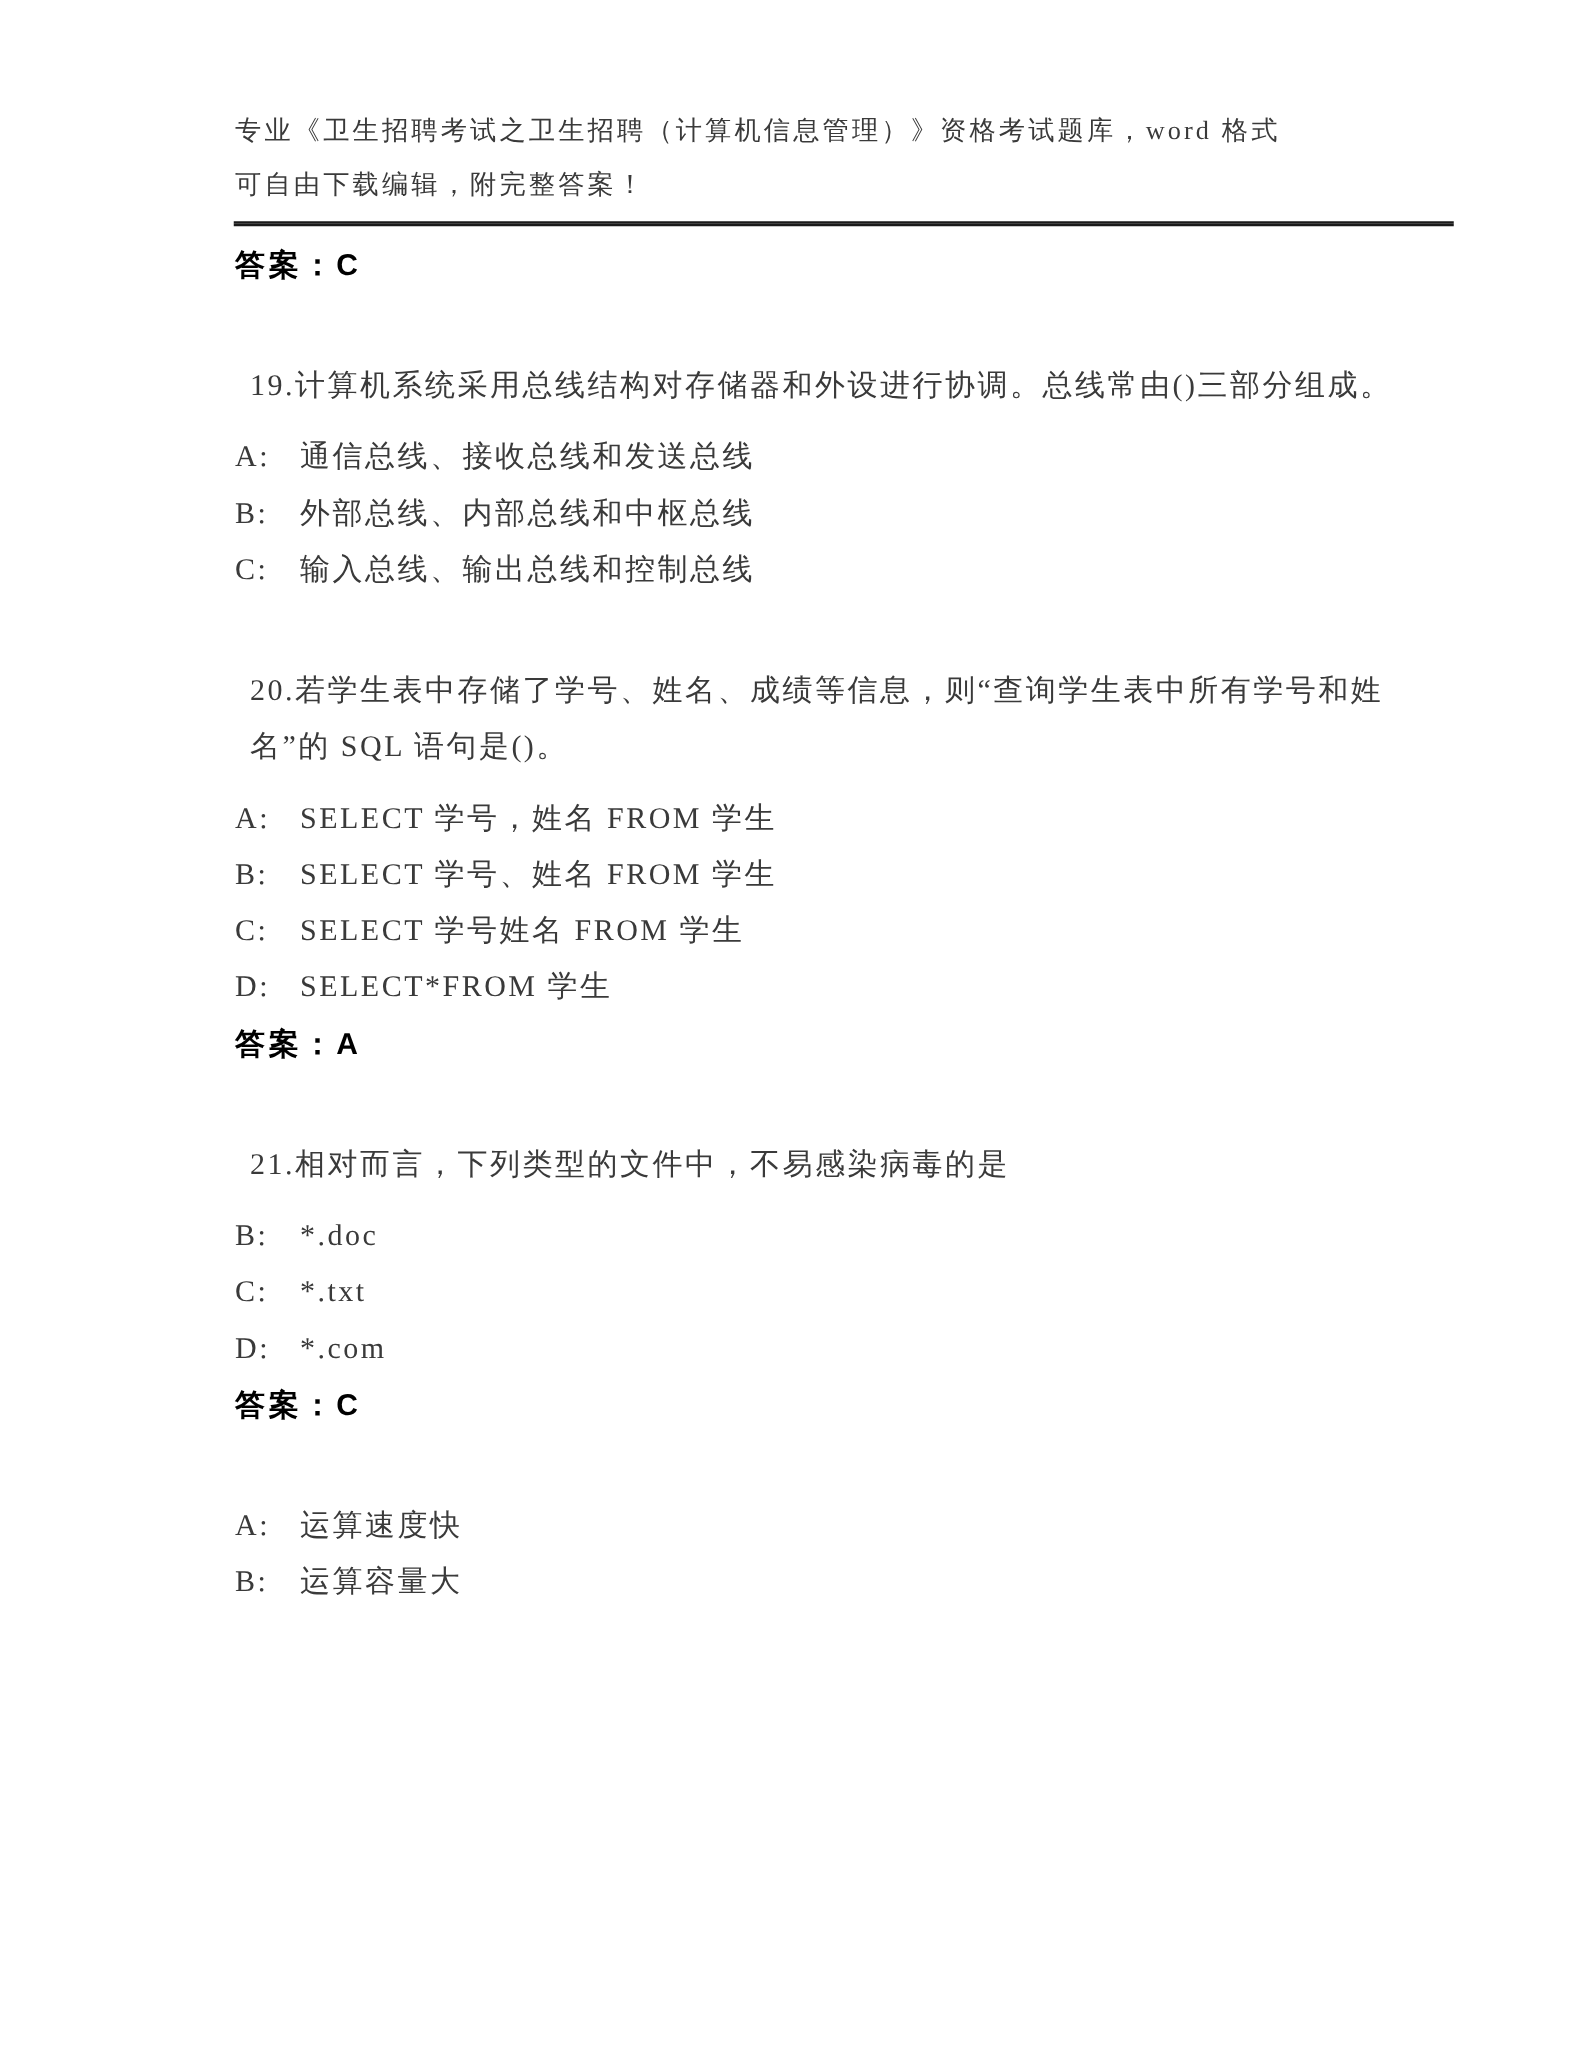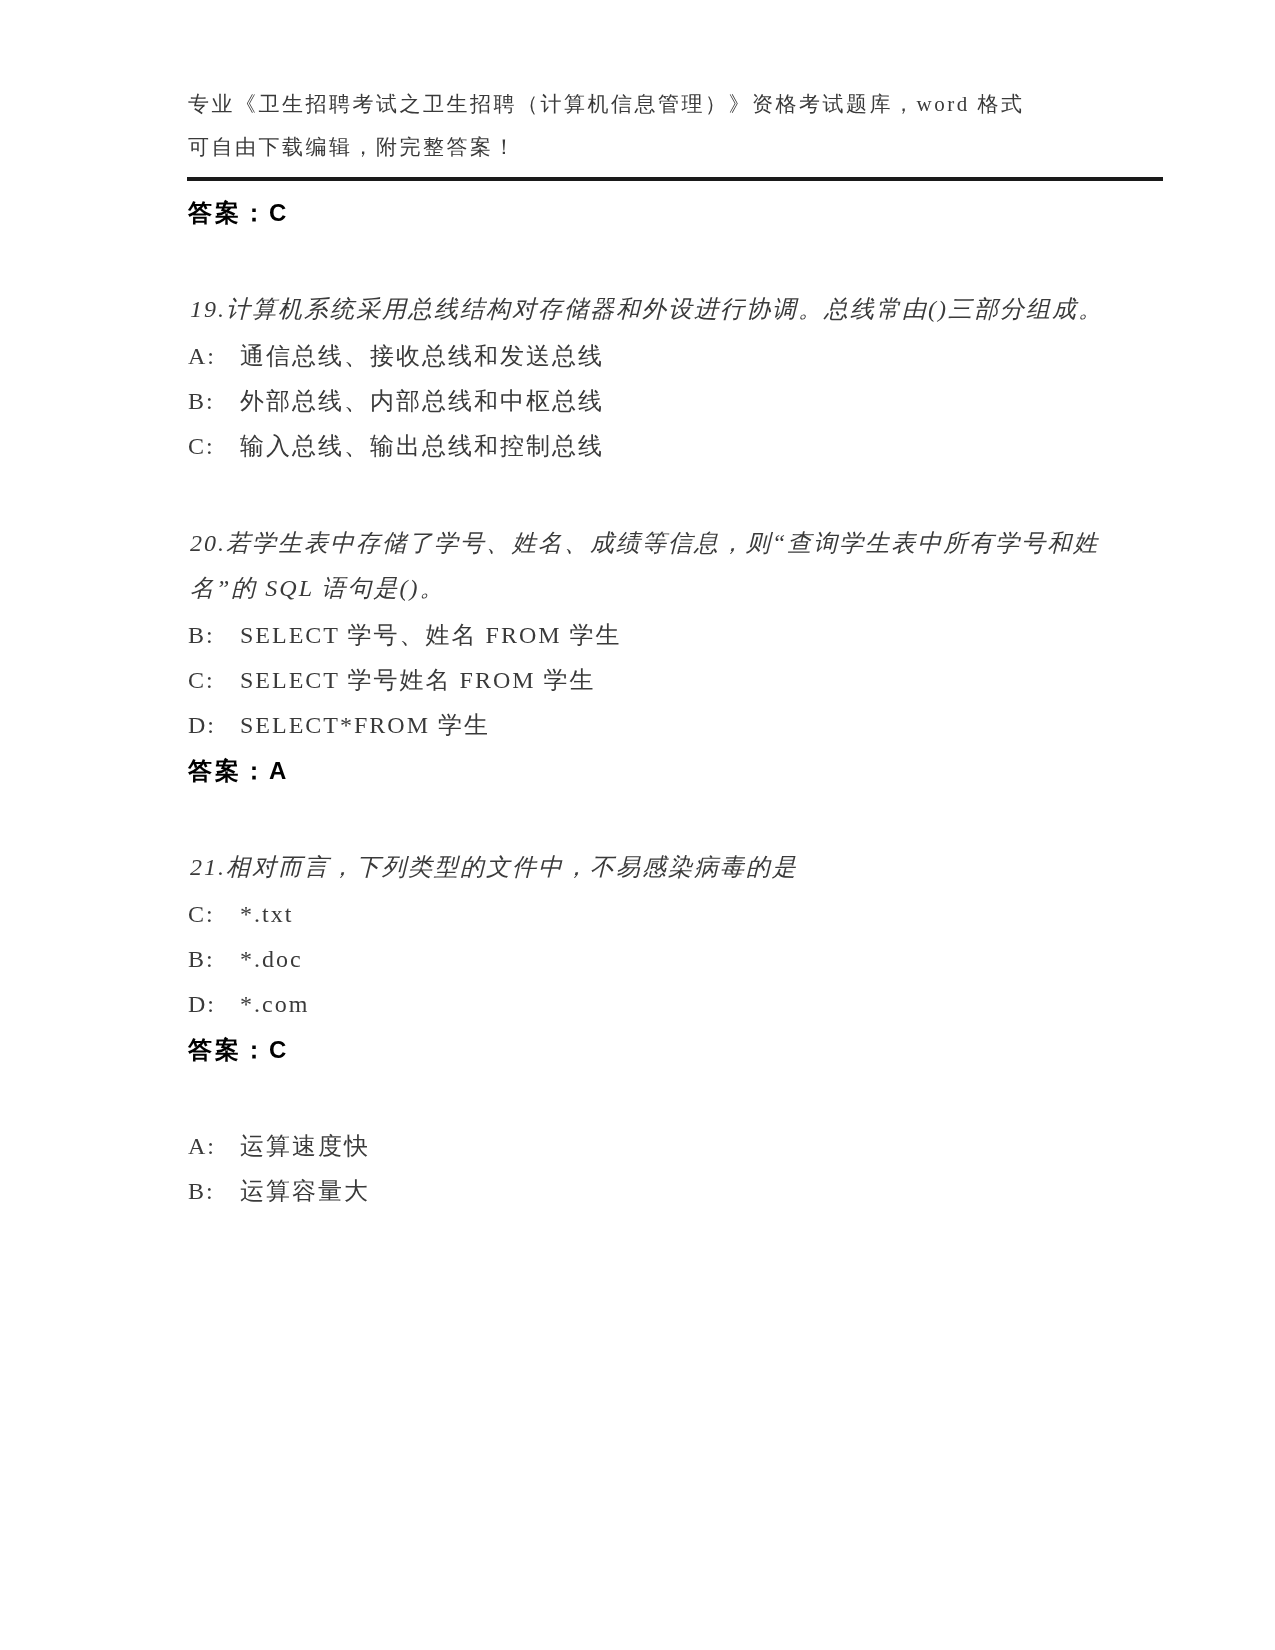--- a/index.html
+++ b/index.html
@@ -50,24 +50,23 @@
     position: absolute;
     left: 188px;
     top: 190px;
     width: 945px;
     font-size: 24px;
     line-height: 45px;
     letter-spacing: 2px;
   }
   .question { margin-top: 52px; }
   .q-text {
-    margin: 2px;
+    margin: 12px;
     width: 935px;
     word-break: break-all;
-    font-style: italic;
   }
   .option { white-space: nowrap; }
   .opt-key { display: inline-block; min-width: 34px; }
   .opt-text { margin-left: 18px; }
   .answer {
     margin: 0;
     font-family: "Liberation Sans", "DejaVu Sans", sans-serif;
     font-weight: 700;
     letter-spacing: 3px;
     color: var(--answer, #000000);
@@ -97,38 +96,41 @@
         <span class="opt-key">B:</span><span class="opt-text">外部总线、内部总线和中枢总线</span>
       </div>
       <div class="option">
         <span class="opt-key">C:</span><span class="opt-text">输入总线、输出总线和控制总线</span>
       </div>
     </section>
 
     <section class="question">
       <p class="q-text">20.若学生表中存储了学号、姓名、成绩等信息，则“查询学生表中所有学号和姓名”的 SQL 语句是()。</p>
       <div class="option">
+        <span class="opt-key">A:</span><span class="opt-text">SELECT 学号，姓名 FROM 学生</span>
+      </div>
+      <div class="option">
         <span class="opt-key">B:</span><span class="opt-text">SELECT 学号、姓名 FROM 学生</span>
       </div>
       <div class="option">
         <span class="opt-key">C:</span><span class="opt-text">SELECT 学号姓名 FROM 学生</span>
       </div>
       <div class="option">
         <span class="opt-key">D:</span><span class="opt-text">SELECT*FROM 学生</span>
       </div>
       <p class="answer">答案：A</p>
     </section>
 
     <section class="question">
       <p class="q-text">21.相对而言，下列类型的文件中，不易感染病毒的是</p>
       <div class="option">
-        <span class="opt-key">C:</span><span class="opt-text">*.txt</span>
+        <span class="opt-key">B:</span><span class="opt-text">*.doc</span>
       </div>
       <div class="option">
-        <span class="opt-key">B:</span><span class="opt-text">*.doc</span>
+        <span class="opt-key">C:</span><span class="opt-text">*.txt</span>
       </div>
       <div class="option">
         <span class="opt-key">D:</span><span class="opt-text">*.com</span>
       </div>
       <p class="answer">答案：C</p>
     </section>
 
     <section class="question">
       <div class="option">
         <span class="opt-key">A:</span><span class="opt-text">运算速度快</span>

